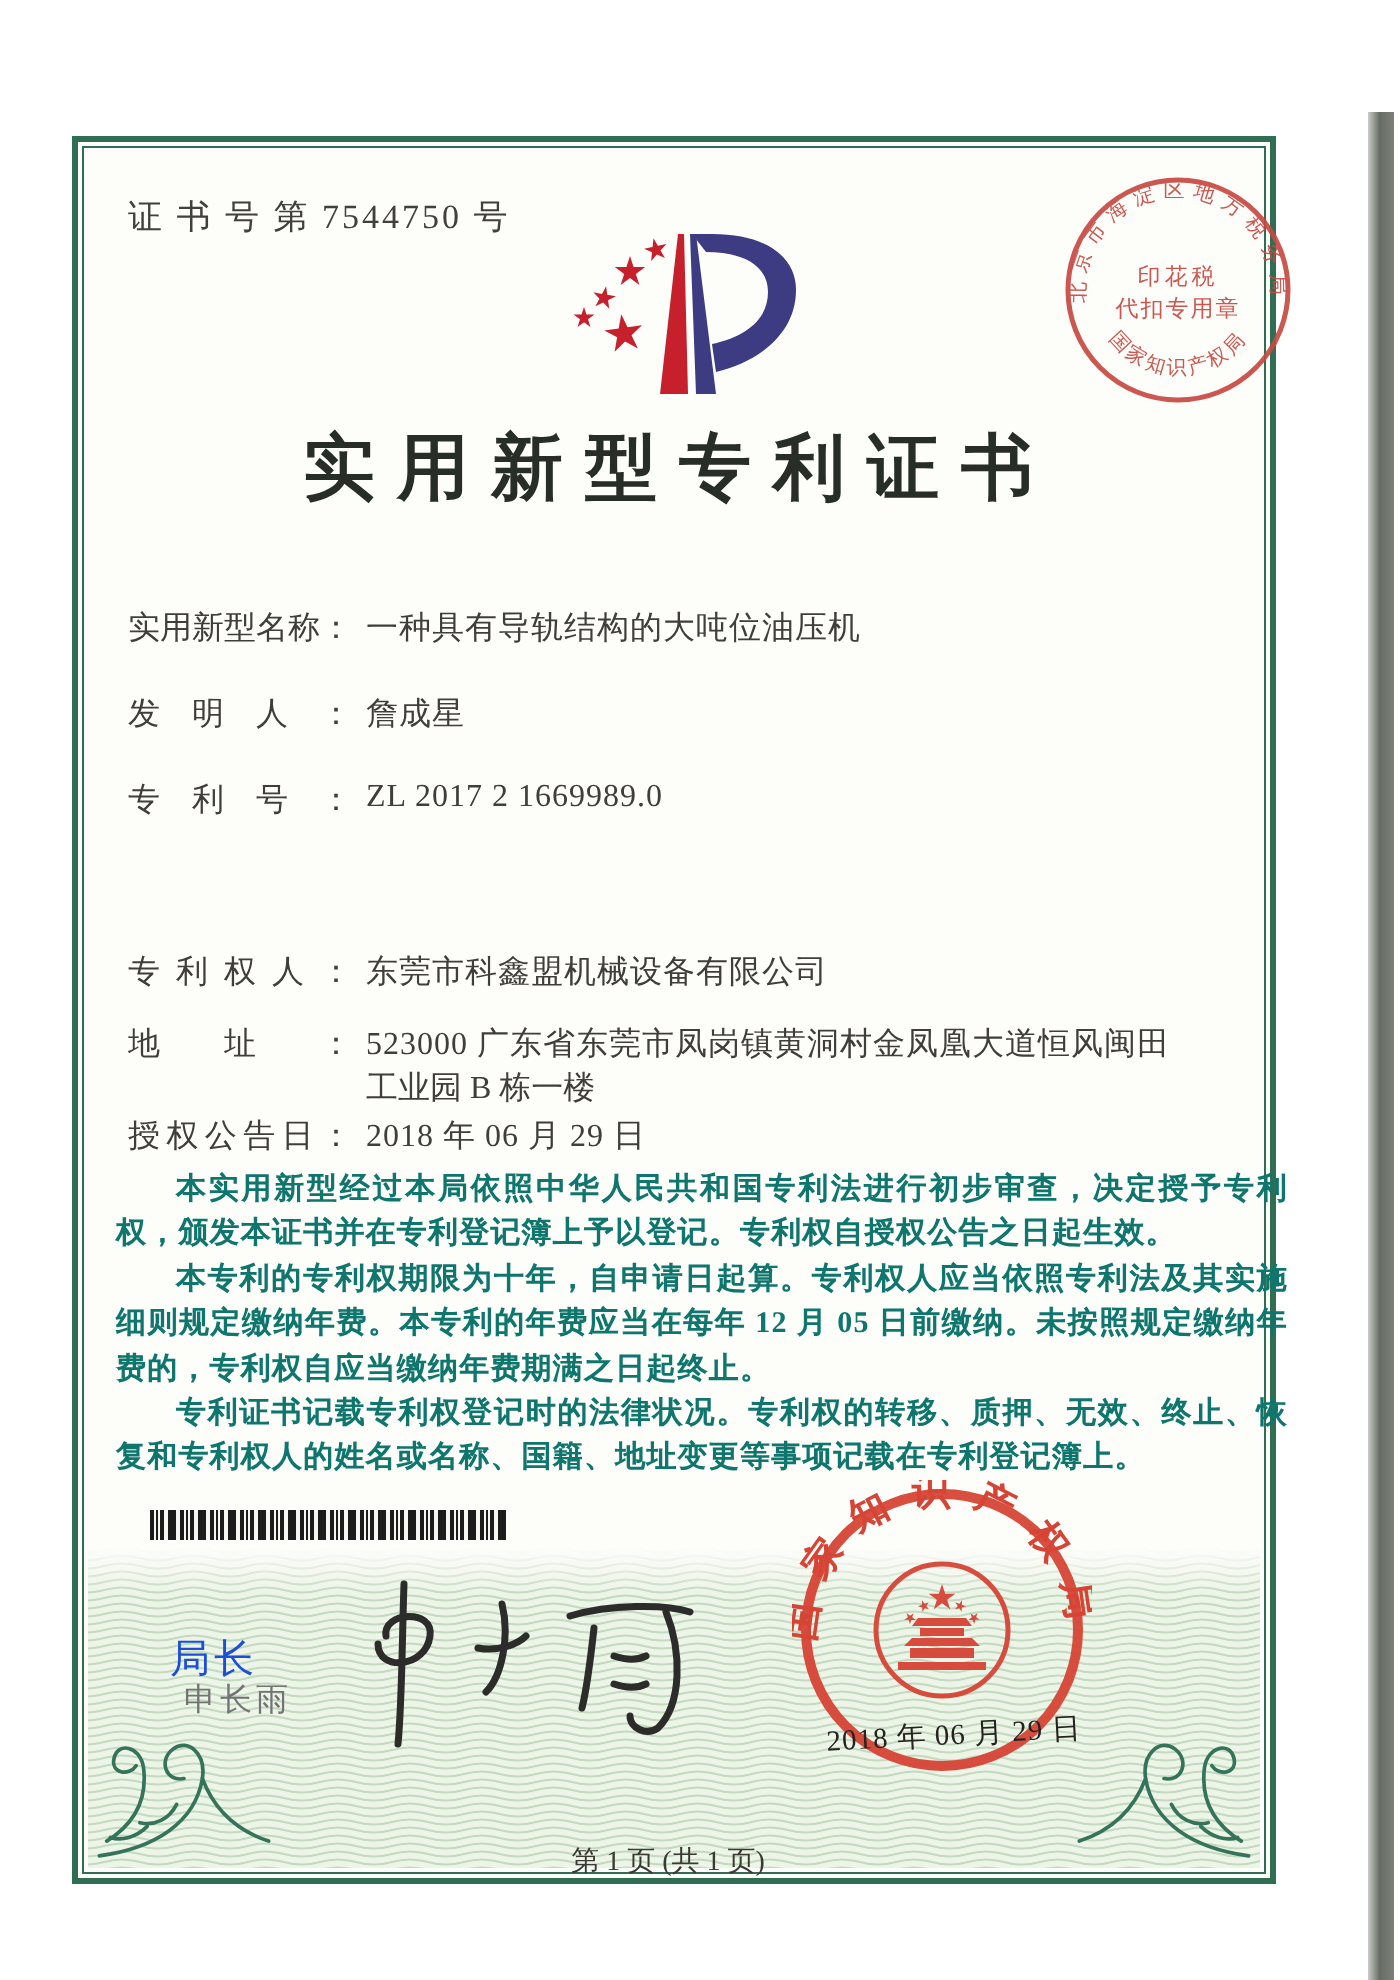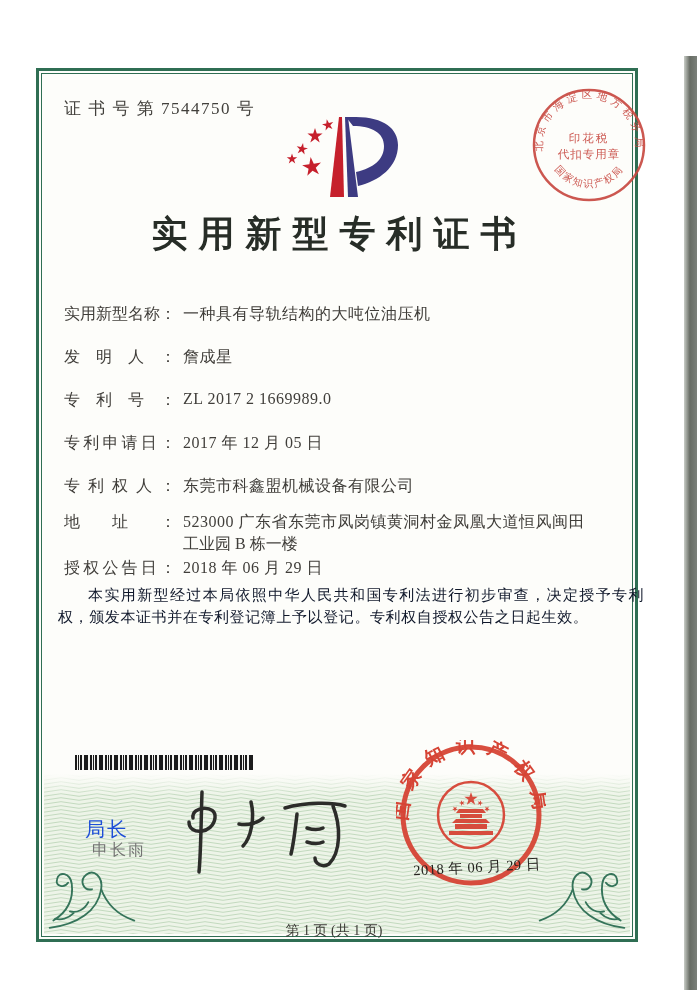--- a/index.html
+++ b/index.html
@@ -34,21 +34,21 @@
   .row{position:absolute;left:64px;font-size:16px;color:#403e3a;white-space:nowrap;}
   .row .lab{display:inline-block;width:112px;text-align:justify;text-align-last:justify;vertical-align:top;}
   .row .val{margin-left:7px;letter-spacing:.5px;}
   .r1{top:304px}.r2{top:347px}.r3{top:390px}.r4{top:433px}.r5{top:476px}
   .r6{top:512px}.r6b{top:534px;left:183px}.r7{top:558px}
   .row-right{position:absolute;left:386px;top:558px;font-size:16px;white-space:nowrap;color:#403e3a;}
   .row-right .lab{display:inline-block;width:96px;text-align:justify;text-align-last:justify;}
   .row-right .val{margin-left:6px;letter-spacing:.5px;}
   
   .body-text{position:absolute;left:58px;top:584px;width:586px;font-size:15px;line-height:22.4px;
-        color:#0f172a;text-align:justify;letter-spacing:.6px;}
+        color:#0f766e;text-align:justify;letter-spacing:.6px;font-weight:bold;}
   .body-text p{margin:0;text-indent:2em;}
   
   .barcode{position:absolute;left:75px;top:755px;width:178px;height:15px;
         background-image:repeating-linear-gradient(90deg,#1c1c1c 0 2px,rgba(0,0,0,0) 2px 5px),
                          repeating-linear-gradient(90deg,#1c1c1c 0 1px,#f6f6f2 1px 3px);}
   
   .director-label{position:absolute;left:85px;top:816px;font-size:20px;color:#1d4ed8;letter-spacing:2px;}
   .director-name{position:absolute;left:92px;top:840px;font-size:16px;color:#737373;letter-spacing:2px;font-family:Liberation Serif, serif;}
   .signature{position:absolute;left:165px;top:780px;}
   .signature path{fill:none;stroke:#2c2c2a;stroke-width:3.5;stroke-linecap:round;stroke-linejoin:round;}
@@ -170,36 +170,35 @@
 
   <div class="row r2">
     <span class="lab">发明人：</span><span class="val">詹成星</span>
   </div>
   <div class="row r1">
     <span class="lab">实用新型名称：</span><span class="val">一种具有导轨结构的大吨位油压机</span>
   </div>
   <div class="row r3">
     <span class="lab">专利号：</span><span class="val">ZL 2017 2 1669989.0</span>
   </div>
-  <div class="row r4">
-    <span class="lab">专利申请日：</span><span class="val">2017 年 12 月 05 日</span>
-  </div>
   <div class="row r5">
     <span class="lab">专利权人：</span><span class="val">东莞市科鑫盟机械设备有限公司</span>
   </div>
   <div class="row r6">
     <span class="lab">地址：</span><span class="val">523000 广东省东莞市凤岗镇黄洞村金凤凰大道恒风闽田</span>
   </div>
   <div class="row r6b">工业园 B 栋一楼</div>
   <div class="row r7">
     <span class="lab">授权公告日：</span><span class="val">2018 年 06 月 29 日</span>
   </div>
 
   <div class="body-text">
     <p>本实用新型经过本局依照中华人民共和国专利法进行初步审查，决定授予专利权，颁发本证书并在专利登记簿上予以登记。专利权自授权公告之日起生效。</p>
+    <p>本专利的专利权期限为十年，自申请日起算。专利权人应当依照专利法及其实施细则规定缴纳年费。本专利的年费应当在每年 12 月 05 日前缴纳。未按照规定缴纳年费的，专利权自应当缴纳年费期满之日起终止。</p>
+    <p>专利证书记载专利权登记时的法律状况。专利权的转移、质押、无效、终止、恢复和专利权人的姓名或名称、国籍、地址变更等事项记载在专利登记簿上。</p>
   </div>
 
   <div class="barcode"></div>
 
   <div class="director-label">局长</div>
   <div class="director-name">申长雨</div>
 
   <svg class="signature" width="200" height="100" viewBox="0 0 200 100">
     <path d="M28,38 C26,26 52,24 50,38 C48,54 24,56 24,42"></path>
     <path d="M37,12 C36,40 36,72 34,92"></path>

